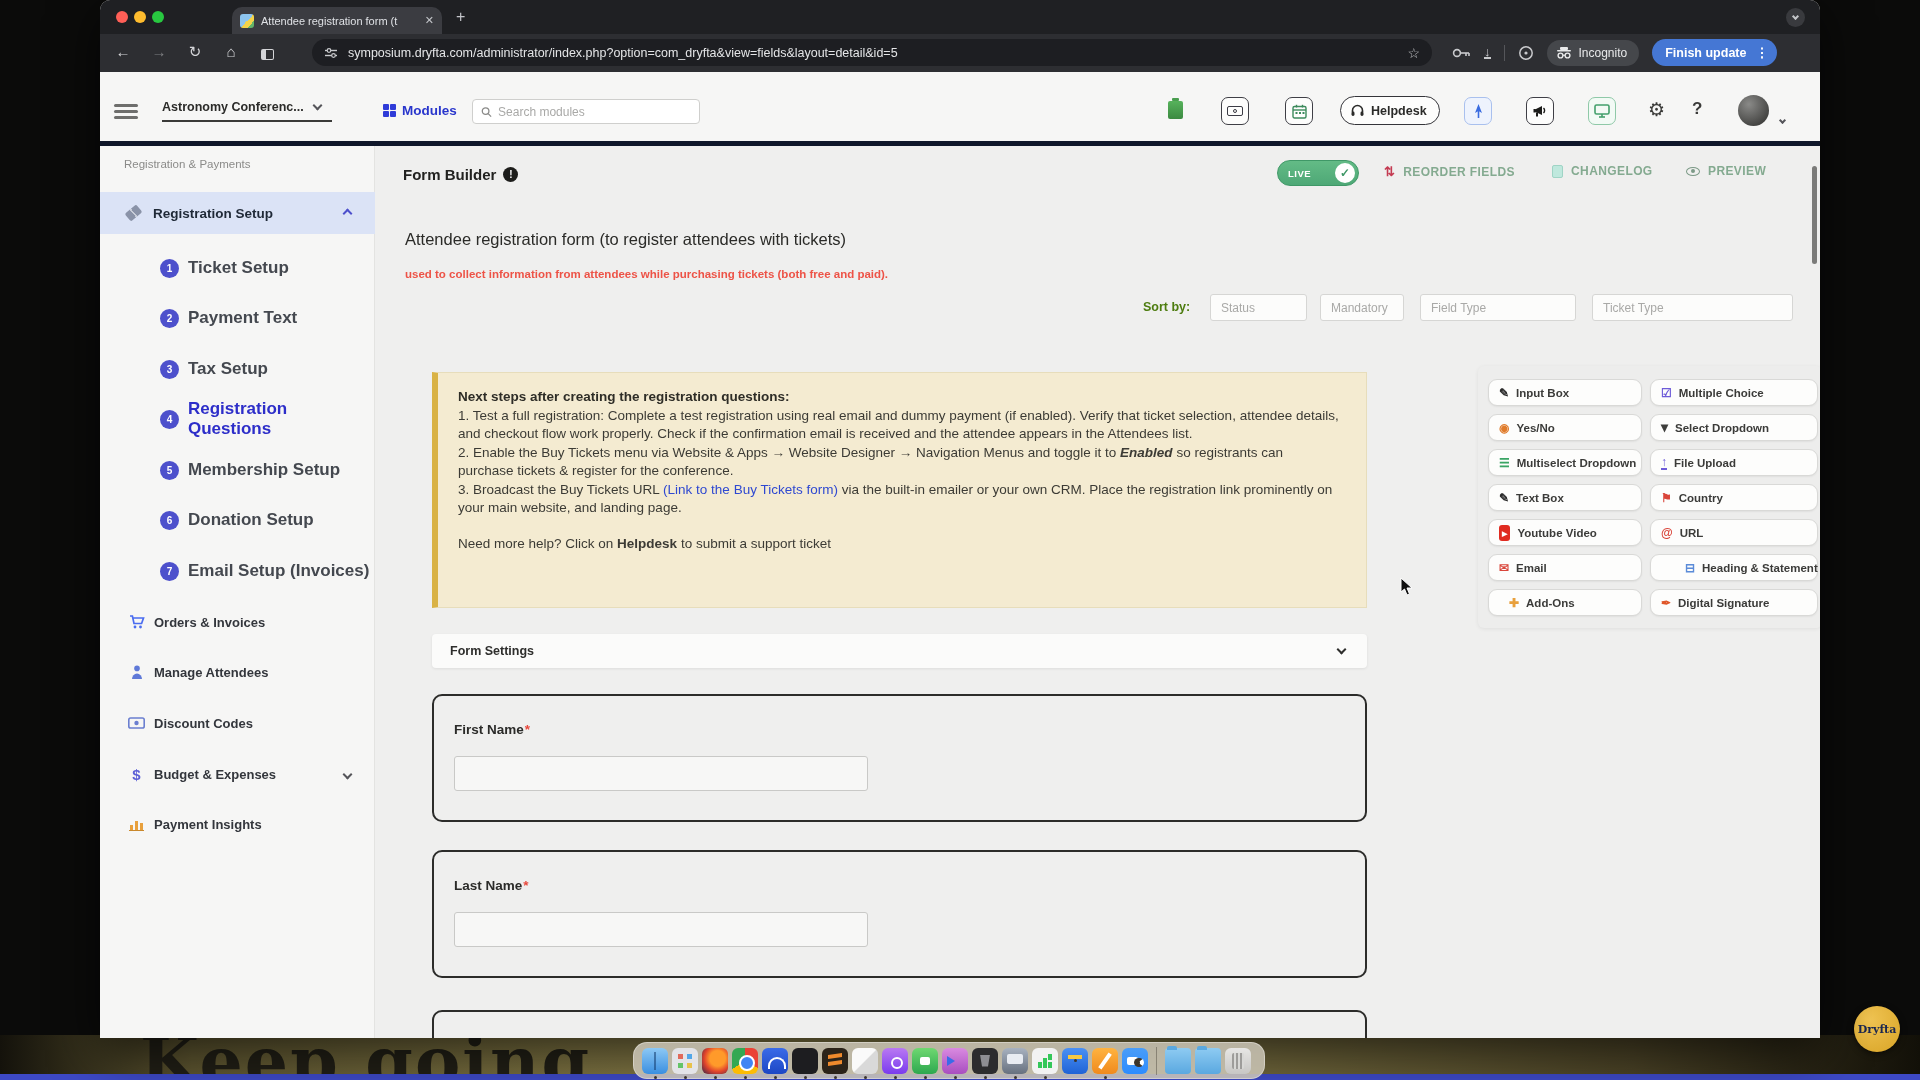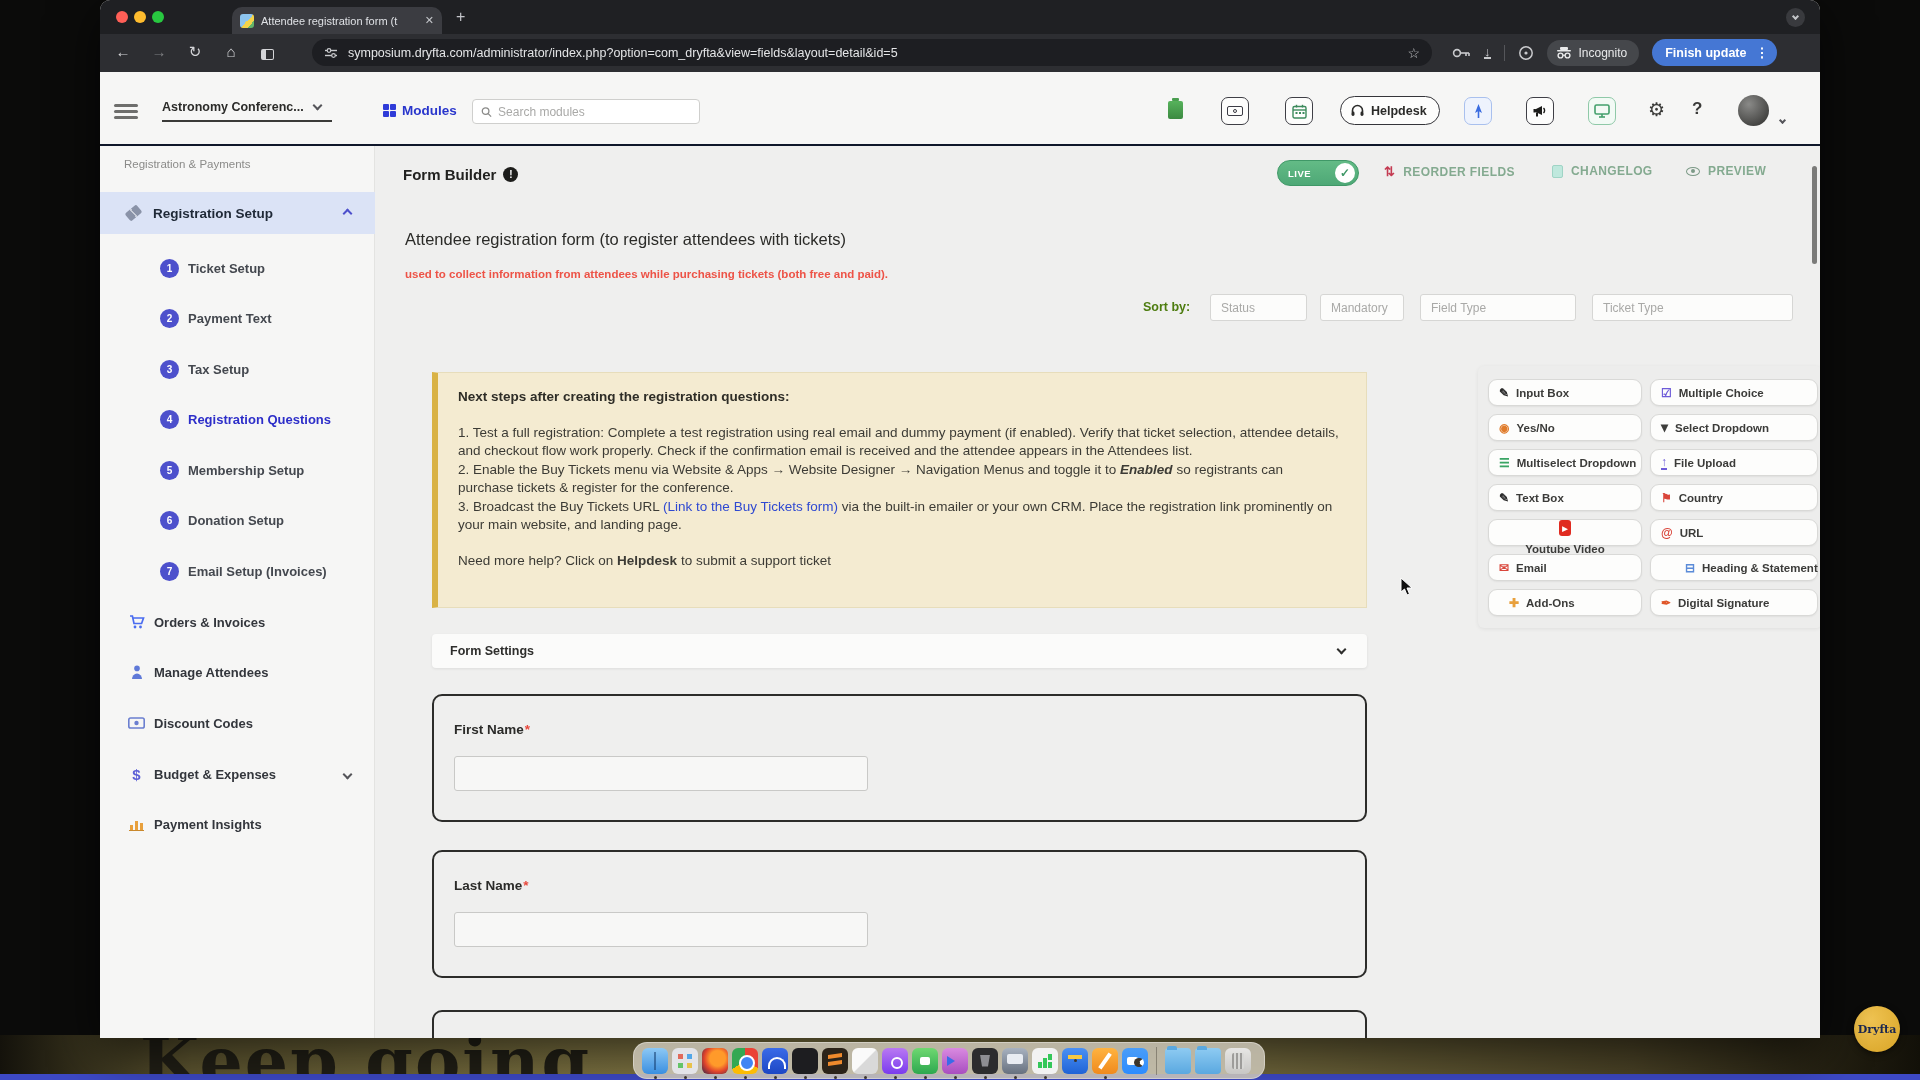--- a/index.html
+++ b/index.html
@@ -95,21 +95,21 @@
     background:#1d1e22; display:flex; align-items:center; padding:0 12px; gap:10px; }
   .url-text { font-size:12.5px; color:#e4e5e7; white-space:nowrap; overflow:hidden; flex:1 1 auto; }
   .chrome-right { position:absolute; top:5px; height:27px; display:flex; align-items:center; gap:13px; color:#c9cacd; }
   .inc-pill { height:26px; border-radius:13px; background:#45474b; color:#e8e9ea; font-size:12px;
     display:flex; align-items:center; gap:7px; padding:0 12px 0 9px; }
   .upd-pill { height:27px; border-radius:14px; background:#4577d4; color:#fff; font-size:12.5px; font-weight:700;
     display:flex; align-items:center; gap:9px; padding:0 9px 0 13px; }
 
   
   .page { position:absolute; left:0; top:72px; width:1720px; height:966px; background:#efefee; overflow:hidden; }
-  .apptop { position:absolute; left:0; top:0; width:1720px; height:74px; background:#f6f6f5; border-bottom:2px solid #0f172a; }
+  .apptop { position:absolute; left:0; top:0; width:1720px; height:74px; background:#f6f6f5; border-bottom:5px solid #0f172a; }
   .hamb { position:absolute; left:14px; top:32px; width:24px; height:14px; }
   .hamb span { display:block; height:2.5px; background:#6e6e6c; border-radius:2px; margin-bottom:3.5px; }
   .event-sel { position:absolute; left:62px; top:28px; width:170px; border-bottom:2px solid #3a3a38; padding-bottom:6px;
     font-size:12.5px; font-weight:700; color:#2b2b29; display:flex; align-items:center; gap:10px; }
   .mod-grid { position:absolute; left:283px; top:32px; width:13px; height:13px; }
   .mod-grid i { position:absolute; width:6px; height:6px; background:#2f3bd8; border-radius:1px; }
   .modules-lbl { position:absolute; left:302px; top:31px; font-size:13.5px; font-weight:700; color:#2936cc; }
   .search-box { position:absolute; left:372px; top:27px; width:228px; height:25px; background:#fff;
     border:1px solid #cfcfcd; border-radius:4px; display:flex; align-items:center; padding:0 8px; gap:6px; }
   .search-box input { border:none; outline:none; width:100%; font-size:12px; color:#555; background:transparent; }
@@ -133,21 +133,21 @@
   .sidebar { position:absolute; left:0; top:74px; width:275px; height:892px; background:#f6f6f5; border-right:1px solid #e3e3e1; }
   .side-section { position:absolute; left:24px; top:12px; font-size:11.5px; color:#8b8b89; }
   .side-parent { position:absolute; left:0; top:46px; width:275px; height:42px; background:#dbe3f6;
     display:flex; align-items:center; }
   .ticket-ic { width:15px; height:10px; background:linear-gradient(90deg,#8a93a8 45%, #c8cdd8 45% 55%, #8a93a8 55%);
     border-radius:2px; transform:rotate(-40deg); margin:0 12px 0 26px; }
   .side-parent-lbl { font-size:13.5px; font-weight:700; color:#1f2937; flex:1; }
   .side-num { position:absolute; left:0; width:275px; height:34px; display:flex; align-items:center; }
   .numball { width:19px; height:19px; border-radius:50%; background:#4d50cc; color:#fff; font-size:10px; font-weight:700;
     display:flex; align-items:center; justify-content:center; margin:0 9px 0 60px; }
-  .side-num-lbl { font-size:13px; font-weight:600; color:#44484f; }
+  .side-num-lbl { font-size:17px; font-weight:600; color:#44484f; }
   .side-num.active .side-num-lbl { color:#2d2ec9; font-weight:800; }
   .side-item { position:absolute; left:0; width:275px; height:34px; display:flex; align-items:center; }
   .side-ic { width:17px; margin:0 9px 0 28px; display:flex; justify-content:center; }
   .side-item-lbl { font-size:13px; font-weight:700; color:#33363c; flex:1; }
 
   
   .pg-title { position:absolute; left:303px; top:94px; font-size:15px; font-weight:800; color:#222220;
     display:flex; align-items:center; gap:7px; }
   .info-dot { width:15px; height:15px; border-radius:50%; background:#1d1d1b; color:#fff; font-size:10px; font-weight:800;
     display:flex; align-items:center; justify-content:center; }
@@ -167,21 +167,21 @@
   .form-title { position:absolute; left:305px; top:158px; font-size:16.5px; color:#2b2b28; }
   .form-note { position:absolute; left:305px; top:196px; font-size:11.5px; font-weight:700; color:#ed5347; }
 
   .sort-lbl { position:absolute; left:1043px; top:228px; font-size:12.5px; font-weight:700; color:#4d7c0f; }
   .sort-box { position:absolute; top:222px; height:27px; background:#fcfcfb; border:1px solid #d6d6d4; border-radius:3px;
     display:flex; align-items:center; padding:0 10px; font-size:12px; color:#a9a9a7; }
 
   .notice { position:absolute; left:332px; top:300px; width:935px; height:236px; background:#f4ebd1;
     border:1px solid #e7ddbb; border-left:6px solid #d9b244; padding:15px 24px 0 20px;
     font-size:13.5px; color:#3c3b35; line-height:18.5px; }
-  .notice .n-title { font-weight:800; color:#2e2d27; margin-bottom:17px; font-size:13.5px; }
+  .notice .n-title { font-weight:800; color:#2e2d27; font-size:13.5px; }
   .notice a { color:#2f49d1; text-decoration:none; }
   .notice .n-help { margin-top:17px; }
 
   .cursor { position:absolute; left:1300px; top:505px; width:15px; height:20px; }
 
   .ftpanel { position:absolute; left:1378px; top:294px; width:344px; height:262px; background:#ededec;
     border-radius:6px; box-shadow:0 1px 4px rgba(0,0,0,.07); }
   .ftbtn { position:absolute; height:27px; background:#fdfdfc; border:1px solid #d9d9d7; border-radius:9px;
     box-shadow:0 1px 2px rgba(0,0,0,.06); display:flex; align-items:center; padding:0 10px; gap:7px;
     font-size:11.5px; font-weight:700; color:#3b3b39; white-space:nowrap; }
@@ -512,21 +512,21 @@
         <span>Yes/No</span>
       </div>
     <div class="ftbtn" style="left:1388px; top:377px; width:154px;">
         <span class="fti list"></span>
         <span>Multiselect Dropdown</span>
       </div>
     <div class="ftbtn" style="left:1388px; top:412px; width:154px;">
         <span class="fti edit"></span>
         <span>Text Box</span>
       </div>
-    <div class="ftbtn" style="left:1388px; top:447px; width:154px;flex-direction:column;">
+    <div class="ftbtn" style="left:1388px; top:447px; width:154px;">
         <span class="fti yt"></span>
         <span>Youtube Video</span>
       </div>
     <div class="ftbtn" style="left:1388px; top:482px; width:154px;">
         <span class="fti mail"></span>
         <span>Email</span>
       </div>
     <div class="ftbtn" style="left:1388px; top:517px; width:154px;padding-left:20px;">
         <span class="fti plus"></span>
         <span>Add-Ons</span>

